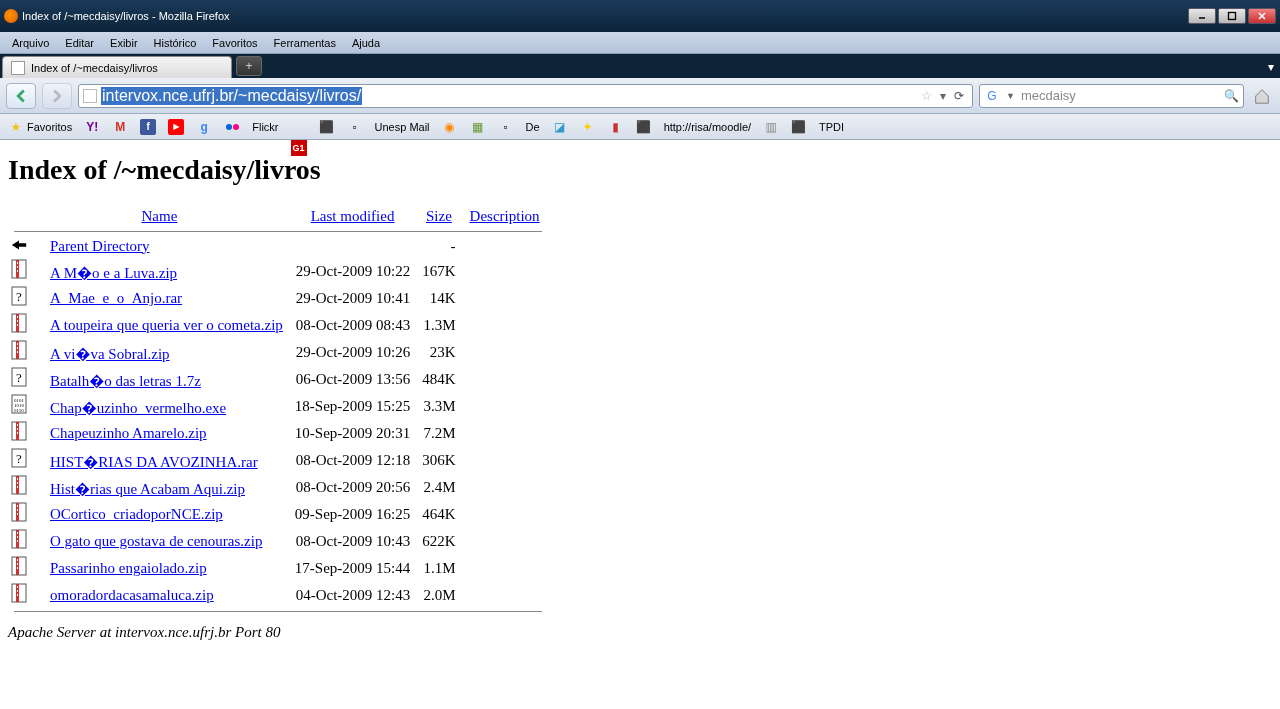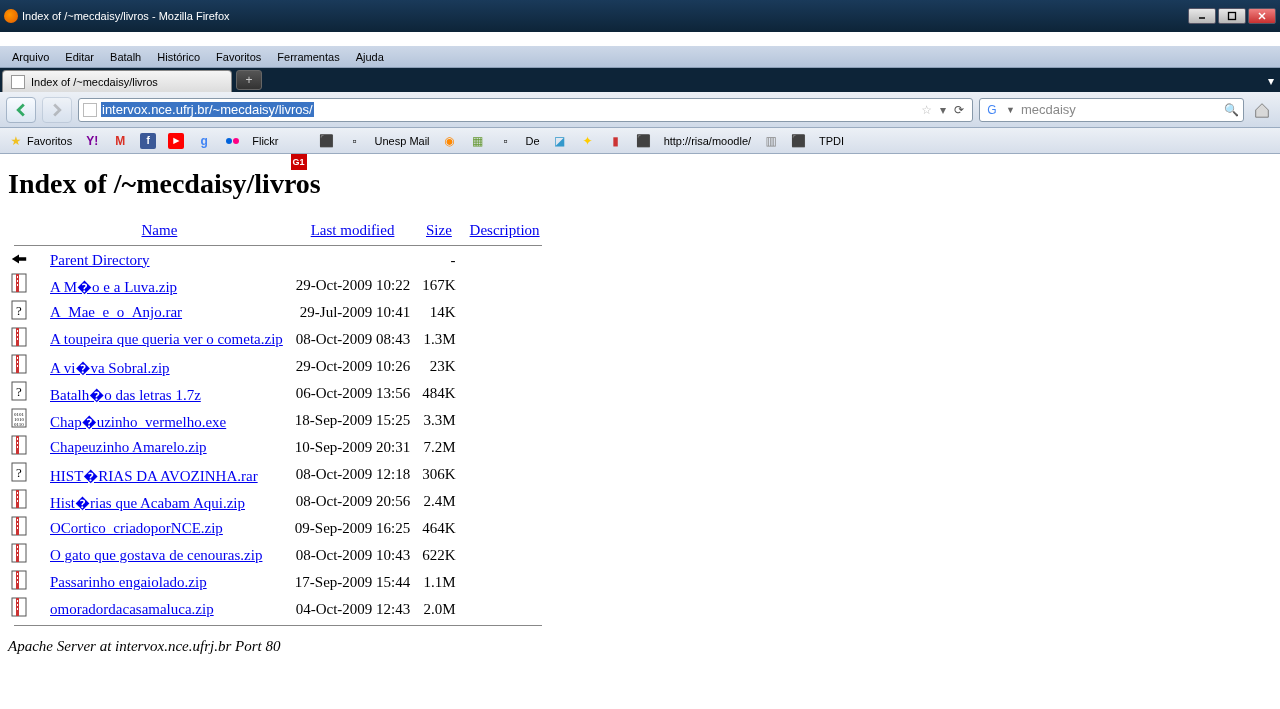--- a/index.html
+++ b/index.html
@@ -6,35 +6,35 @@
 body { font-family: "Segoe UI", Tahoma, sans-serif; font-size: 12px; background: #fff; width: 1280px; height: 709px; overflow: hidden; }
 
 .titlebar { background: linear-gradient(to bottom, #1a3a5a, #0d2438); height: 32px; display: flex; align-items: center; padding: 0 4px; color: #fff; }
 .titlebar .ff-icon { width: 14px; height: 14px; margin-right: 4px; background: radial-gradient(circle at 40% 40%, #ff9500, #e25b00); border-radius: 50%; }
 .titlebar .title { font-size: 11px; flex: 1; }
 .win-controls { display: flex; gap: 2px; }
 .win-btn { width: 28px; height: 16px; display: flex; align-items: center; justify-content: center; border: 1px solid #556; border-radius: 2px; background: linear-gradient(to bottom, #e8e8e8, #b8b8b8); cursor: pointer; }
 .win-btn.close { background: linear-gradient(to bottom, #f08080, #c83030); }
 .win-btn svg { width: 10px; height: 10px; }
 
-.menubar { background: linear-gradient(to bottom, #cdd8e8, #b4c4da); height: 22px; display: flex; align-items: center; padding-left: 4px; gap: 0; border-bottom: 1px solid #8a9db5; margin-top: 14px; }
+.menubar { background: linear-gradient(to bottom, #cdd8e8, #b4c4da); height: 22px; display: flex; align-items: center; padding-left: 4px; gap: 0; border-bottom: 1px solid #8a9db5; }
 .menubar .menu-item { padding: 2px 8px; font-size: 11px; cursor: pointer; color: #000; text-decoration: underline dotted transparent; }
 
 .tabbar { background: #0d2438; height: 24px; display: flex; align-items: flex-end; position: relative; }
 .tab { background: linear-gradient(to bottom, #f5f5f5, #dcdcdc); height: 22px; min-width: 230px; display: flex; align-items: center; padding: 0 8px; border-radius: 4px 4px 0 0; margin-left: 2px; font-size: 11px; gap: 6px; border: 1px solid #888; border-bottom: none; }
 .tab .file-icon { width: 14px; height: 14px; background: #fff; border: 1px solid #999; }
 .newtab-btn { width: 26px; height: 20px; margin-left: 4px; margin-bottom: 2px; background: linear-gradient(to bottom, #555, #333); border-radius: 3px; display: flex; align-items: center; justify-content: center; color: #ccc; cursor: pointer; border: 1px solid #666; }
 .tabbar .dropdown-arrow { position: absolute; right: 6px; top: 6px; color: #fff; cursor: pointer; }
 
 .navbar { background: linear-gradient(to bottom, #ecf0f6, #d0dae8); height: 36px; display: flex; align-items: center; padding: 0 6px; gap: 6px; border-bottom: 1px solid #9aabc0; }
 .nav-arrow { width: 30px; height: 26px; border-radius: 4px; display: flex; align-items: center; justify-content: center; cursor: pointer; border: 1px solid #a5b5c8; background: linear-gradient(to bottom, #f8fbff, #dce6f2); }
 .nav-arrow.fwd { opacity: 0.45; }
 .url-bar { flex: 1; height: 24px; background: #fff; border: 1px solid #8899aa; border-radius: 3px; display: flex; align-items: center; padding: 0 4px; gap: 4px; }
 .url-bar .page-ic { width: 14px; height: 14px; background: #fff; border: 1px solid #bbb; }
-.url-highlight { background: #3a74c4; color: #fff; padding: 0 1px; font-size: 13px; }
+.url-highlight { background: #3a74c4; color: #fff; padding: 0 1px; font-size: 16px; }
 .url-actions { display: flex; gap: 8px; padding-right: 4px; align-items: center; }
 .search-bar { width: 265px; height: 24px; background: #fff; border: 1px solid #8899aa; border-radius: 3px; display: flex; align-items: center; padding: 0 4px; gap: 6px; }
 .search-bar input { flex: 1; border: none; outline: none; font-size: 13px; color: #888; }
 .home-btn { width: 24px; height: 24px; display: flex; align-items: center; justify-content: center; cursor: pointer; }
 
 .bookmarks { background: linear-gradient(to bottom, #ecf0f6, #d6deea); height: 26px; display: flex; align-items: center; padding: 0 6px; gap: 8px; border-bottom: 1px solid #9aabc0; font-size: 11px; }
 .bm-item { display: flex; align-items: center; gap: 3px; cursor: pointer; padding: 2px 2px; }
 .bm-icon { width: 16px; height: 16px; display: flex; align-items: center; justify-content: center; font-size: 12px; }
 .ic-fav { color: #f0c020; }
 .ic-yahoo { color: #7b0099; font-weight: bold; }
@@ -82,21 +82,21 @@
           <line x1="2" y1="2" x2="8" y2="8" stroke="#fff" stroke-width="1.5"></line>
           <line x1="8" y1="2" x2="2" y2="8" stroke="#fff" stroke-width="1.5"></line>
         </svg>
       </div>
   </div>
 </div>
 
 <div class="menubar">
   <span class="menu-item">Arquivo</span>
   <span class="menu-item">Editar</span>
-  <span class="menu-item">Batalh</span>
+  <span class="menu-item">Exibir</span>
   <span class="menu-item">Histórico</span>
   <span class="menu-item">Favoritos</span>
   <span class="menu-item">Ferramentas</span>
   <span class="menu-item">Ajuda</span>
 </div>
 
 <div class="tabbar">
   <div class="tab">
     <span class="file-icon"></span>
     <span>Index of /~mecdaisy/livros</span>
@@ -267,21 +267,21 @@
           <td></td>
         </tr>
         <tr>
           <td class="ic-cell"><span>
               <svg width="18" height="20" viewBox="0 0 18 20">
                 <rect x="2" y="1" width="14" height="18" fill="#fff" stroke="#555"></rect>
                 <text x="9" y="15" text-anchor="middle" font-size="13" font-family="serif" fill="#000">?</text>
               </svg>
             </span></td>
           <td><a href="#">A_Mae_e_o_Anjo.rar</a></td>
-          <td class="col-mod">29-Jul-2009 10:41</td>
+          <td class="col-mod">29-Oct-2009 10:41</td>
           <td class="col-size">14K</td>
           <td></td>
         </tr>
         <tr>
           <td class="ic-cell"><span>
               <svg width="18" height="20" viewBox="0 0 18 20">
                 <rect x="2" y="1" width="14" height="18" fill="#fff" stroke="#555"></rect>
                 <rect x="6" y="1" width="3" height="18" fill="#c33"></rect>
                 <rect x="7" y="3" width="1" height="2" fill="#fff"></rect>
                 <rect x="7" y="7" width="1" height="2" fill="#fff"></rect>

